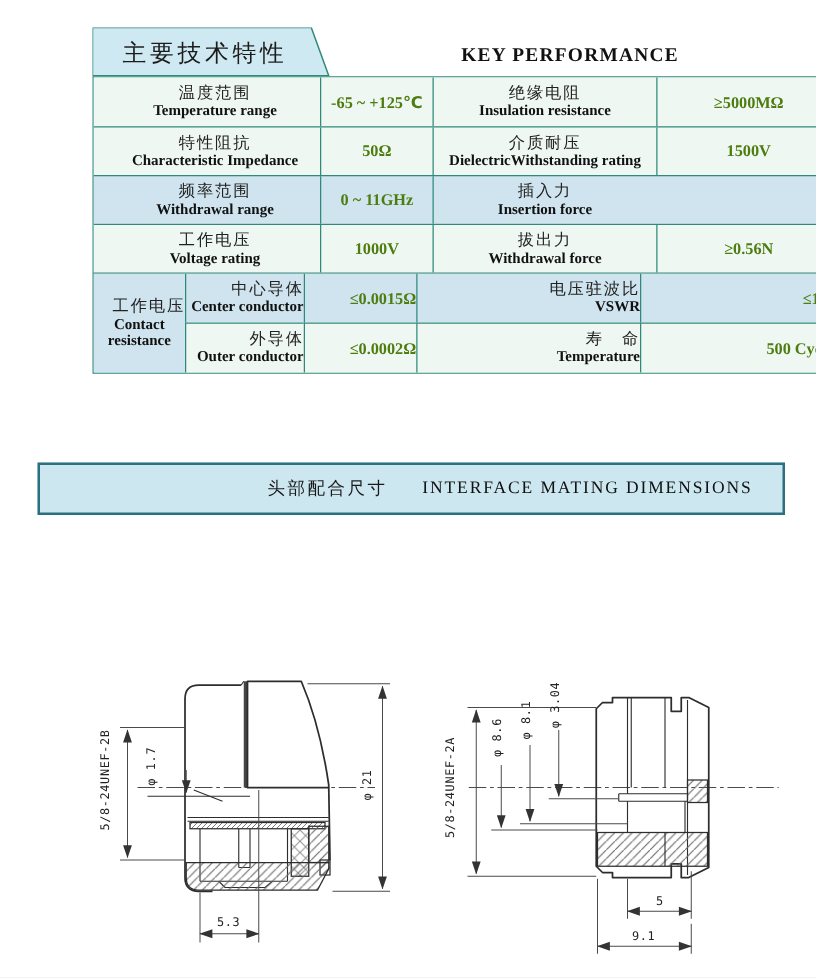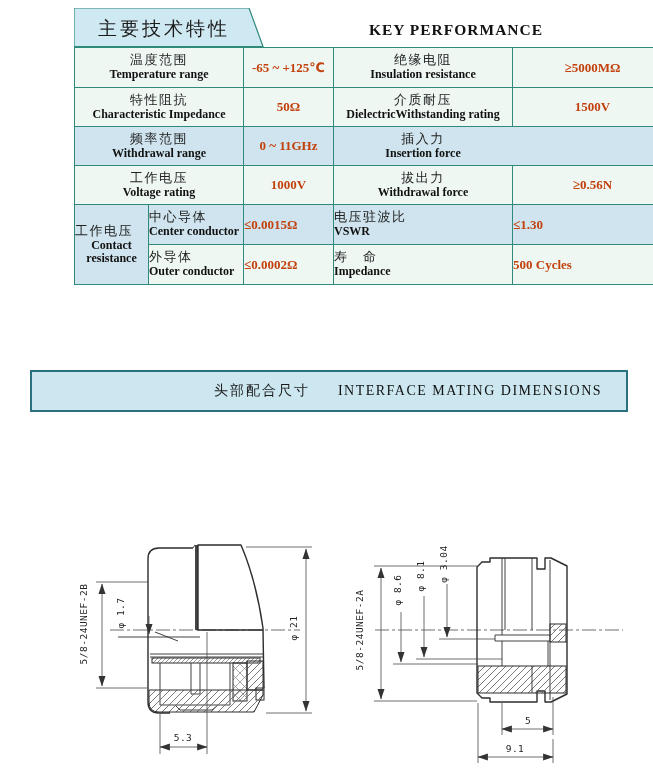--- a/index.html
+++ b/index.html
@@ -2,37 +2,37 @@
 <html style="--border: #2f8a7a; --row_light: #eff7f3; --row_cyan: #cfe4ee; --header_fill: #cfe9f2; --bar_fill: #cce7f0; --bar_border: #2a7080;"><head>
 <meta charset="utf-8">
 <style>
   * { margin:0; padding:0; box-sizing:border-box; }
   html,body { background:#e9e9e9; }
   #page {
     position:relative; width:653px; height:782px; background:#ffffff;
     font-family:"Liberation Sans", sans-serif; overflow:hidden;
   }
   
-  #kp { position:absolute; left:30px; top:8px; width:599px;padding-left:44px; }
+  #kp { position:absolute; left:30px; top:22px; width:599px;padding-left:44px; }
   .zh-title { font-size:19px; letter-spacing:3px; fill:#1c1c1c; font-family:"Liberation Sans",sans-serif; }
   .en-title { font-size:15.5px; font-weight:bold; letter-spacing:1px; fill:#111; font-family:"Liberation Serif",serif; }
   .grid { border:1px solid var(--border); border-top:1px solid var(--border); width:599px; }
   .row { display:flex; height:39px; }
   .row + .row, .contact { border-top:1px solid var(--border); }
   .c { display:flex; flex-direction:column; justify-content:center; align-items:center;
        text-align:center; border-left:1px solid var(--border); overflow:hidden; }
-  .c:first-child { border-left:none; }
+  .c:first-child { border-left:none;margin-left:13px; }
   .w1{width:168px}.w2{width:90px}.w3{width:179px}.w4{flex:1}
   .zh { font-size:13px; letter-spacing:1.5px; color:#222; line-height:1.15; white-space:nowrap; }
   .en { font-family:"Liberation Serif",serif; font-weight:bold; font-size:12px; color:#111;
         line-height:1.1; white-space:nowrap; }
-  .val { font-family:"Liberation Serif","DejaVu Sans",serif; font-weight:bold; font-size:13px; color:#c2410c; }
+  .val { font-family:"Liberation Serif","DejaVu Sans",serif; font-weight:bold; font-size:13px; color:#4d7c0f; }
   .bgA{ background:var(--row_light); } .bgB{ background:var(--row_cyan); }
   .contact { display:grid; grid-template-columns:73px 95px 90px 179px 1fr; grid-template-rows:39px 40px; width:597px; }
-  .cc { display:flex; flex-direction:column; justify-content:center; align-items:flex-start;
+  .cc { display:flex; flex-direction:column; justify-content:center; align-items:flex-end;
         text-align:center; border-left:1px solid var(--border); overflow:hidden; }
   .cc.g { grid-row:1 / 3; grid-column:1; border-left:none; }
   .bt { border-top:1px solid var(--border); }
   .cc .en { white-space:normal; }
   
   #bar { position:absolute; left:30px; top:370px; width:598px; height:42px;
          background:var(--bar_fill); border:2px solid var(--bar_border);padding-left:26px; }
   #bar .t-zh { position:absolute; left:230px; top:50%; transform:translate(-50%,-50%);
                font-size:14px; letter-spacing:2px; color:#1a1a1a; white-space:nowrap; }
   #bar .t-en { position:absolute; left:438px; top:50%; transform:translate(-50%,-50%);
@@ -150,21 +150,21 @@
 
         <div class="cc bt bgA">
           <div class="zh">外导体</div>
           <div class="en">Outer conductor</div>
         </div>
         <div class="cc bt bgA">
           <div class="val">≤0.0002Ω</div>
         </div>
         <div class="cc bt bgA">
           <div class="zh">寿　命</div>
-          <div class="en">Impedance</div>
+          <div class="en">Temperature</div>
         </div>
         <div class="cc bt bgA">
           <div class="val">500 Cycles</div>
         </div>
       </div>
     </div>
   </div>
 
   <div id="bar">
     <span class="t-zh">头部配合尺寸</span>

